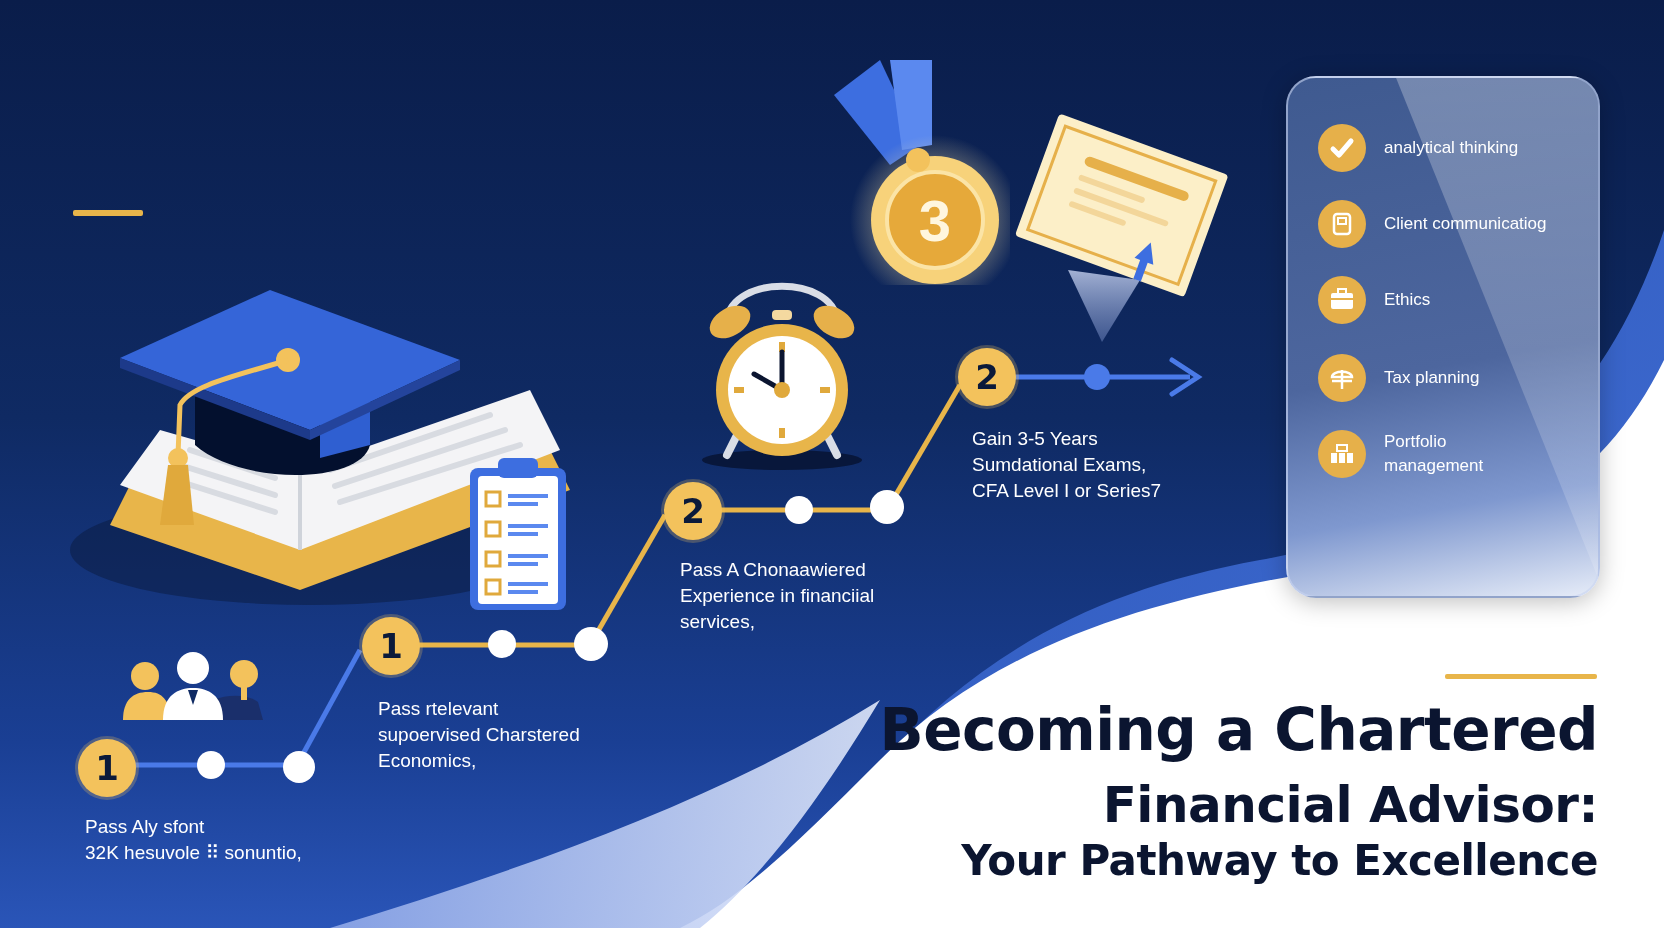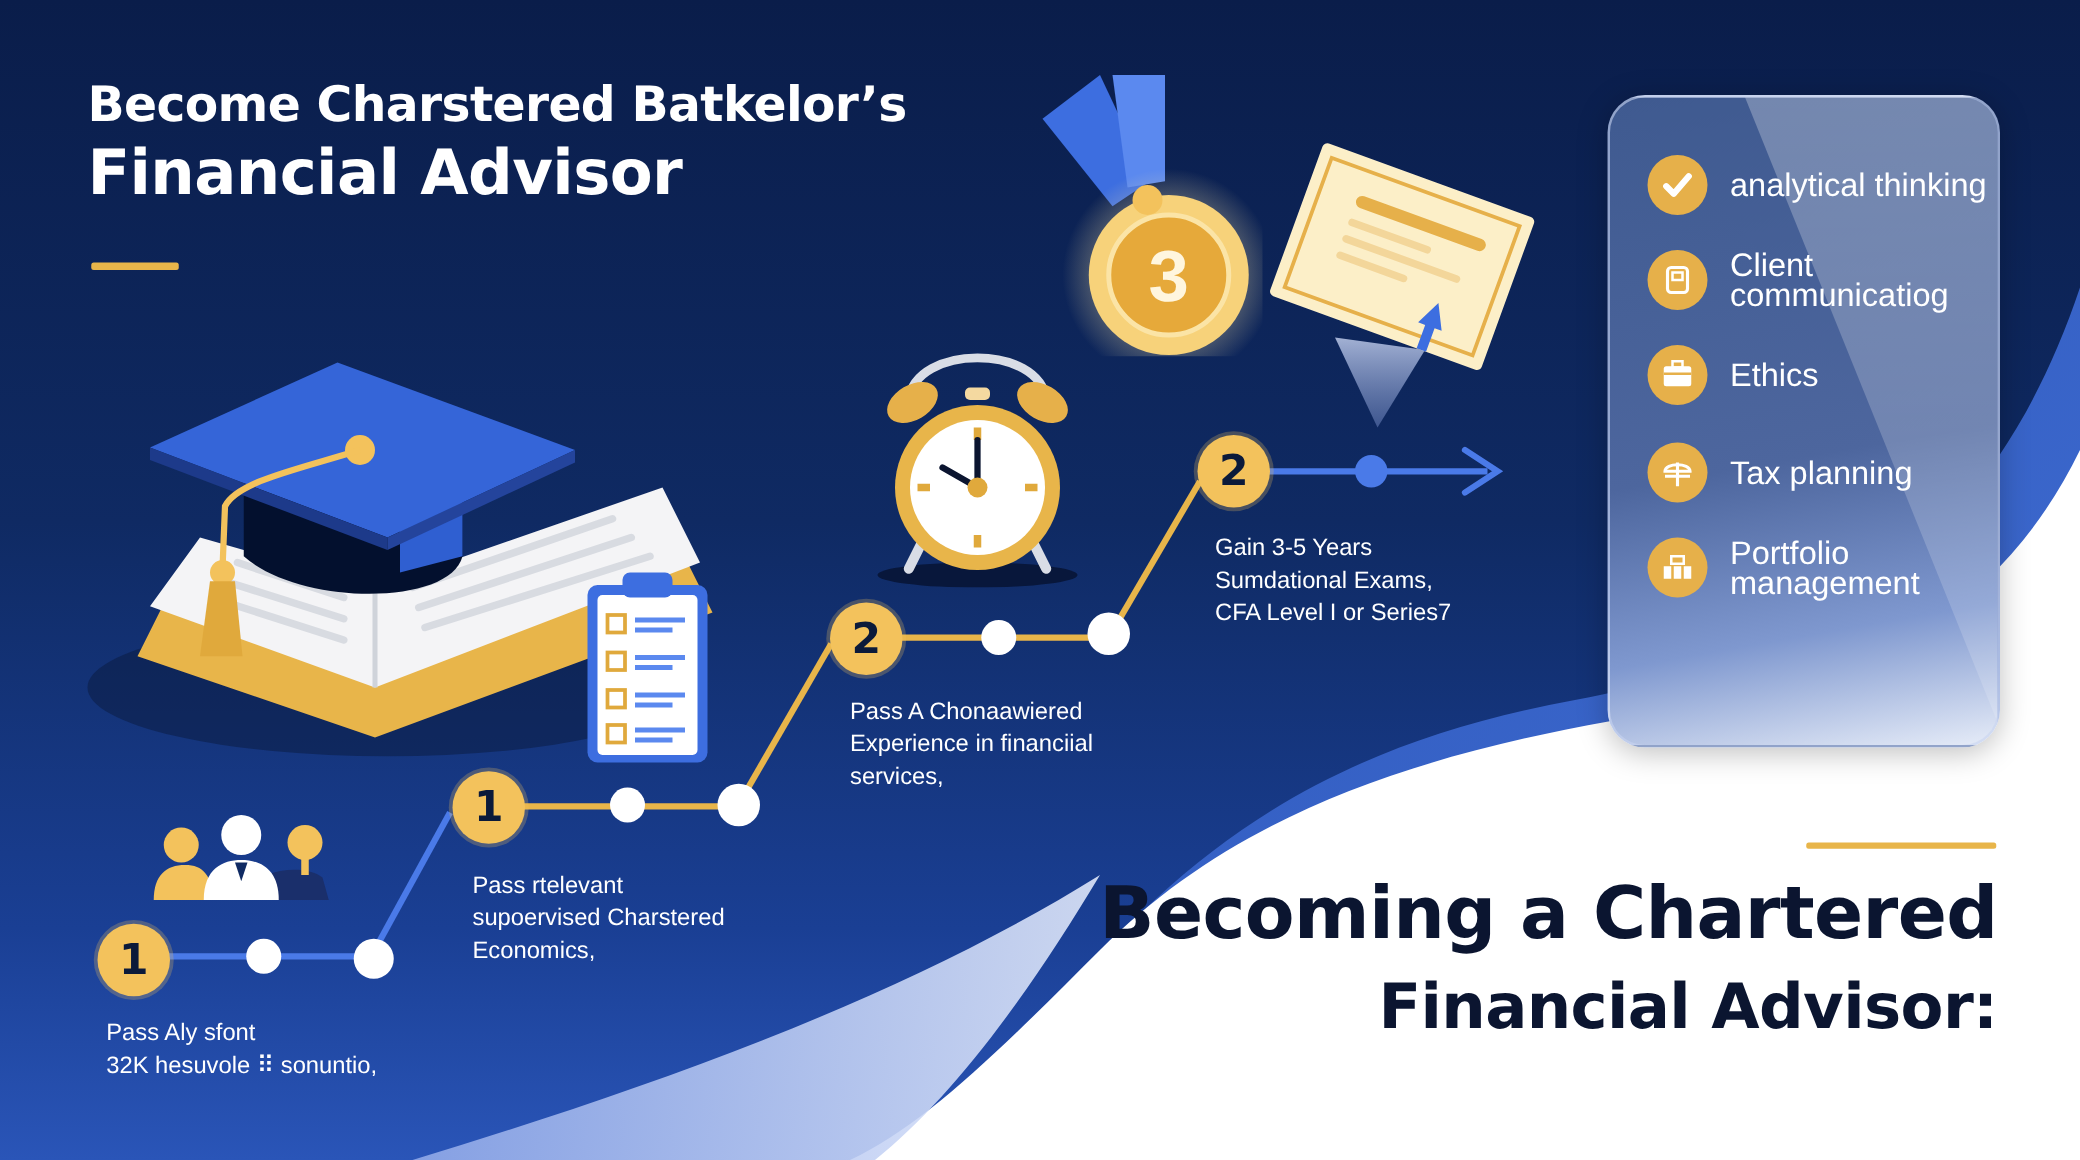--- a/index.html
+++ b/index.html
@@ -10,21 +10,21 @@
   .title .l1{font-size:39px;letter-spacing:-0.5px;line-height:46px;display:block;}
   .title .l2{font-size:50px;line-height:60px;display:block;letter-spacing:-0.5px;}
   .gold-bar{background:#e8b54a;height:6px;border-radius:2px;}
   .step-badge{width:58px;height:58px;border-radius:50%;background:#f3c25c;color:#0b1a3a;font-weight:bold;font-size:34px;display:flex;align-items:center;justify-content:center;box-shadow:0 0 0 3px rgba(243,194,92,0.25);}
   .node{width:28px;height:28px;border-radius:50%;background:#ffffff;}
   .step-text{color:#ffffff;font-size:19px;line-height:26px;font-family:"Liberation Sans",sans-serif;}
   .skills-card{left:1286px;top:76px;width:310px;height:518px;border-radius:30px;background:linear-gradient(170deg,#3f5a90 0%,#4d669e 55%,#7f98cf 80%,#e6ecf8 100%);border:2px solid rgba(200,212,240,0.6);overflow:hidden;box-shadow:0 4px 24px rgba(0,0,0,0.25);}
   .skills-card .sheen{position:absolute;left:100px;top:-20px;width:400px;height:620px;background:linear-gradient(180deg,rgba(255,255,255,0.28),rgba(255,255,255,0.12));transform:skewX(22deg);transform-origin:top left;}
   .skill{position:absolute;left:30px;display:flex;align-items:center;gap:18px;}
   .skill-icon{width:48px;height:48px;border-radius:50%;background:#e6b04a;display:flex;align-items:center;justify-content:center;flex:none;}
-  .skill-label{color:#ffffff;font-size:26px;line-height:24px;font-family:"Liberation Sans",sans-serif;}
+  .skill-label{color:#ffffff;font-size:17px;line-height:24px;font-family:"Liberation Sans",sans-serif;}
   .bottom-title{right:66px;top:700px;text-align:right;color:#0b1530;font-weight:bold;}
   .bottom-title .b1{font-size:58px;line-height:60px;display:block;letter-spacing:-0.5px;}
   .bottom-title .b2{font-size:50px;line-height:58px;display:block;letter-spacing:-0.5px;margin-top:16px;}
   .bottom-title .b3{font-size:42px;line-height:54px;display:block;letter-spacing:-0.5px;}
 </style>
 </head>
 <body>
 
 <div class="canvas">
 
@@ -37,24 +37,20 @@
       <linearGradient id="waveLight" x1="0" y1="0" x2="1" y2="0">
         <stop offset="0" stop-color="#8fa8e8"></stop>
         <stop offset="1" stop-color="#dfe7fa"></stop>
       </linearGradient>
     </defs>
     <path d="M1664,230 C1600,420 1480,520 1260,560 C1040,600 900,700 760,928 L1664,928 Z" fill="url(#waveBlue)"></path>
     <path d="M1664,360 C1610,470 1520,540 1360,565 C1160,595 1000,640 880,760 C800,840 740,900 680,928 L1664,928 Z" fill="#ffffff"></path>
     <path d="M330,928 C520,870 720,800 880,700 C820,800 760,880 700,928 Z" fill="url(#waveLight)" opacity="0.9"></path>
   </svg>
 
-  <div class="abs title">
-    <span class="l1">Become Charstered Batkelor’s</span>
-    <span class="l2">Financial Advisor</span>
-  </div>
   <div class="abs gold-bar" style="left:73px;top:210px;width:70px;"></div>
 
   <svg class="abs" style="left:50px;top:280px" width="540" height="340" viewBox="0 0 540 340">
     <ellipse cx="260" cy="270" rx="240" ry="55" fill="#0a1a3d" opacity="0.5"></ellipse>
     <path d="M60,245 L250,310 L520,210 L500,170 L250,260 L80,205 Z" fill="#e8b54a"></path>
     <path d="M70,205 L250,270 L510,170 L480,110 L250,190 L110,150 Z" fill="#f4f4f6"></path>
     <path d="M250,190 L250,270" stroke="#cfd3da" stroke-width="4"></path>
     <g stroke="#d8dbe1" stroke-width="6" stroke-linecap="round">
       <line x1="140" y1="170" x2="225" y2="198"></line>
         <line x1="130" y1="185" x2="225" y2="215"></line>
@@ -262,15 +258,16 @@
           </svg>
       </div>
       <span class="skill-label" style="width:140px;">Portfolio management</span>
     </div>
   </div>
 
   <div class="abs gold-bar" style="left:1445px;top:674px;width:152px;height:5px;"></div>
   <div class="abs bottom-title">
     <span class="b1">Becoming a Chartered</span>
     <span class="b2">Financial Advisor:</span>
+    <span class="b3">Your Pathway to Excellence</span>
   </div>
 
 </div>
 
 </body></html>

